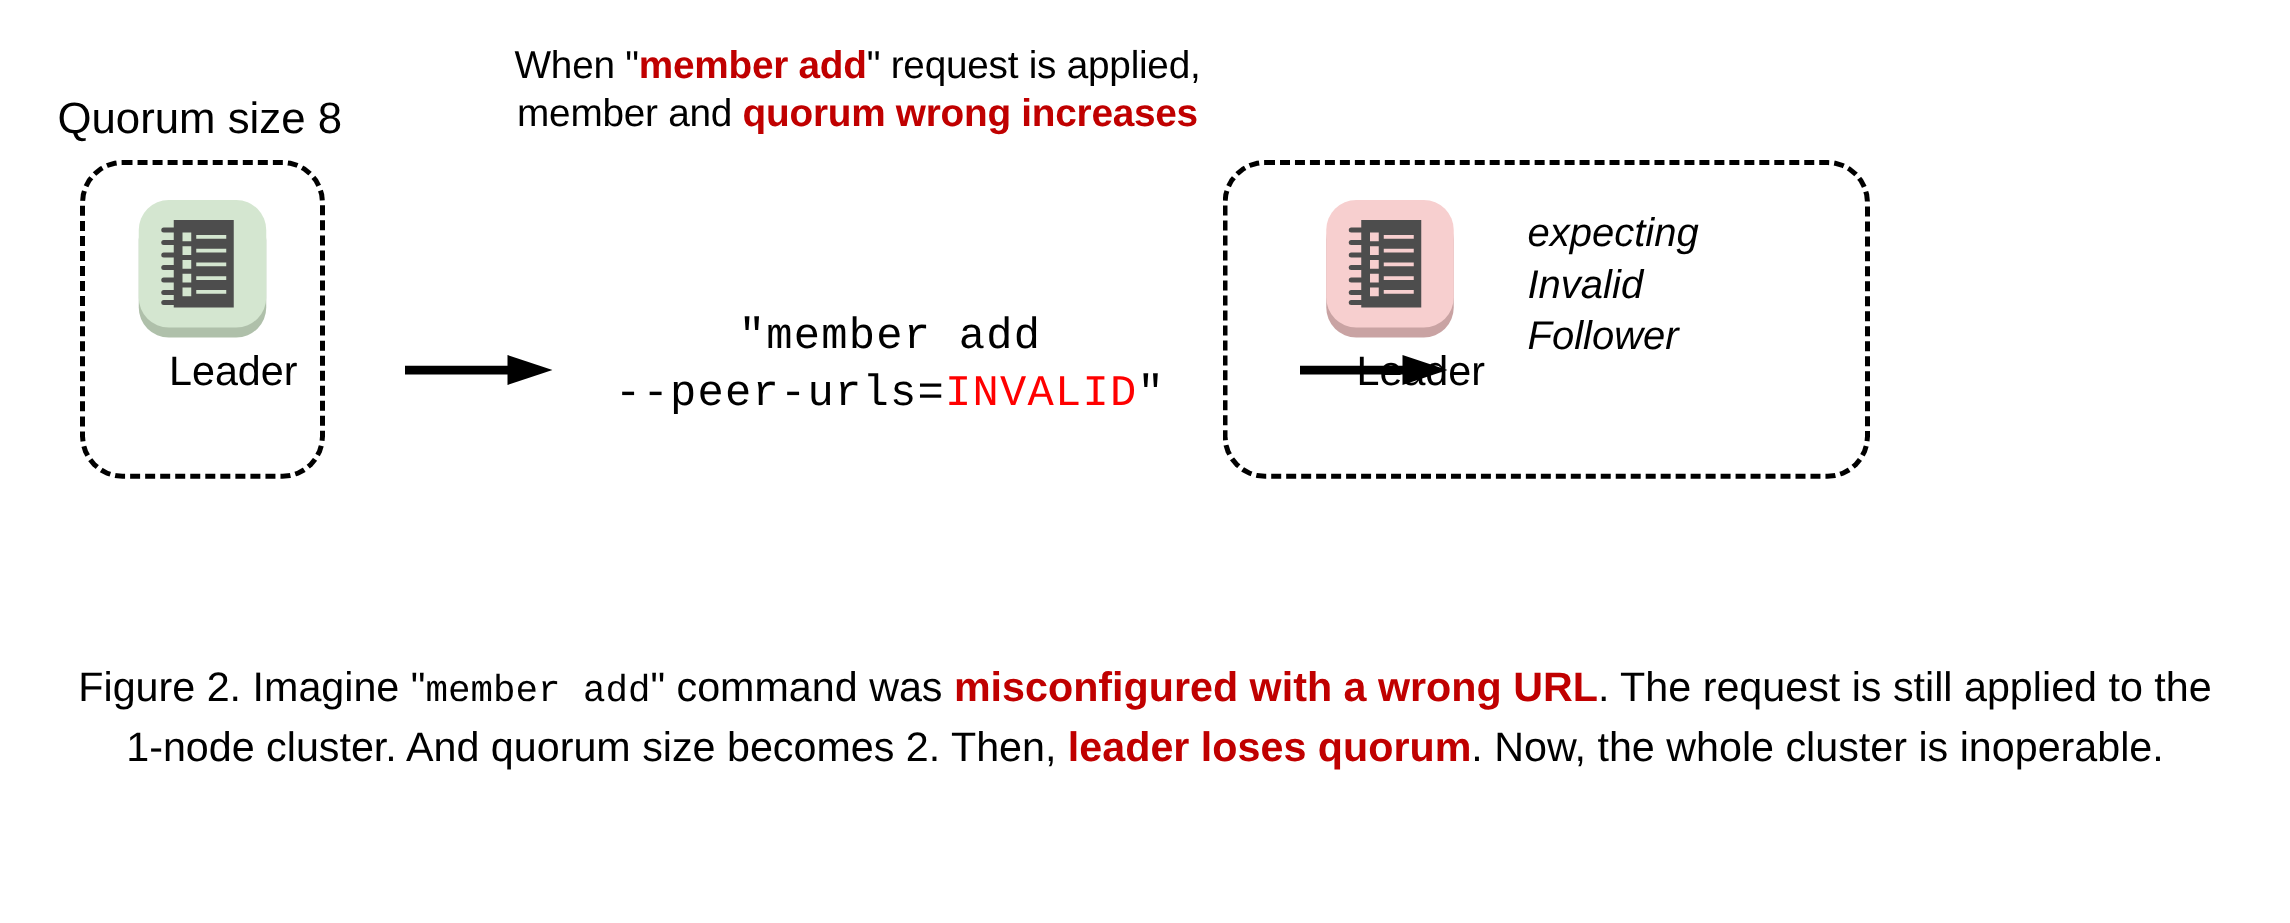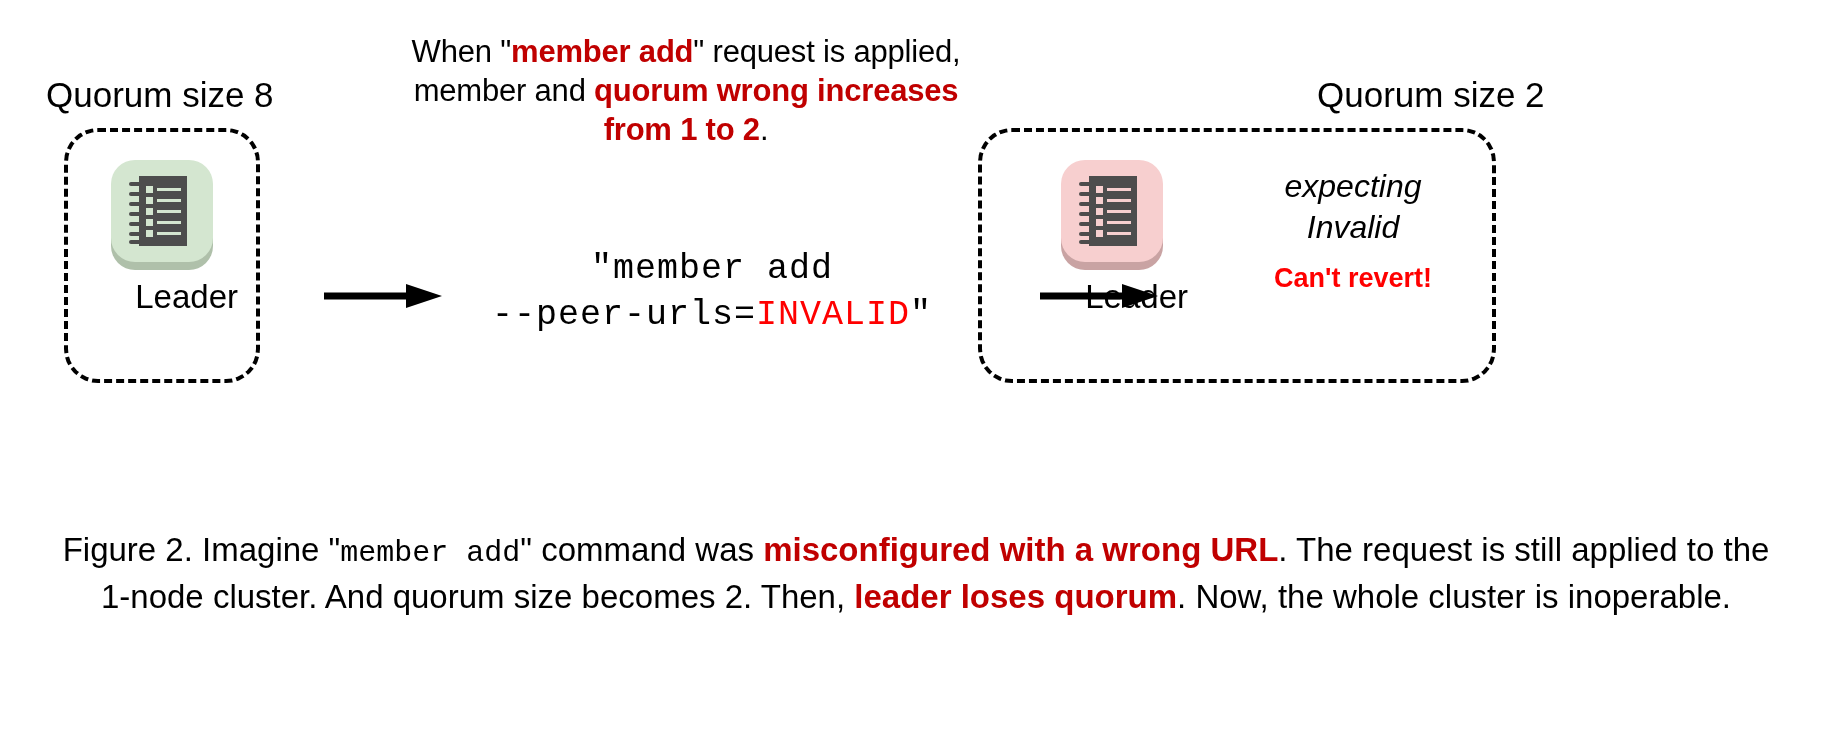--- a/index.html
+++ b/index.html
@@ -81,21 +81,20 @@
   .node-label{
     font-size:33px;
     line-height:38px;
     white-space:nowrap;
   }
 
   
   .status-block{
     position:absolute;
     left:1222px;top:166px;width:262px;
-    text-align:center;
   }
   .status-line{
     font-style:italic;
     font-size:32px;
     line-height:41px;
   }
   .status-warn{
     margin-top:14px;
     font-size:27px;
     font-weight:bold;
@@ -134,21 +133,20 @@
 </head>
 <body>
 
 <div class="stage">
 
   <div class="top-note">
     <span><span>When "</span><span class="em-dark">member add</span><span>" request is applied,</span></span>
     <br>
     <span><span>member and </span><span class="em-dark">quorum wrong increases</span></span>
     <br>
-    <span><span class="em-dark">from 1 to 2</span><span>.</span></span>
   </div>
 
   <div class="quorum-label" id="quorum-left">Quorum size 8</div>
 
   <div class="cluster-box" id="cluster-left"></div>
 
   <div class="node" id="node-left">
     <div class="node-icon-wrap">
       <div class="icon-shadow shadow-green"></div>
       <div class="icon-tile tile-green"></div>
@@ -192,21 +190,20 @@
     <div><span>--peer-urls=</span><span class="em-bright">INVALID</span><span>"</span></div>
   </div>
 
   <div class="arrow" id="arrow-2">
     <svg width="118" height="26" viewBox="0 0 118 26">
       <line x1="0" y1="13" x2="88" y2="13" stroke="#000" stroke-width="7"></line>
       <polygon points="82,1 118,13 82,25" fill="#000"></polygon>
     </svg>
   </div>
 
-  <div class="quorum-label" id="quorum-right">Quorum size 2</div>
 
   <div class="cluster-box" id="cluster-right"></div>
 
   <div class="node" id="node-right">
     <div class="node-icon-wrap">
       <div class="icon-shadow shadow-pink"></div>
       <div class="icon-tile tile-pink"></div>
       <svg class="icon-svg" viewBox="0 0 102 102">
         <rect x="28" y="16" width="48" height="70" fill="#4D4D4D"></rect>
         <g fill="#4D4D4D">
@@ -231,18 +228,18 @@
             <rect x="46" y="72" width="24" height="3"></rect>
         </g>
       </svg>
     </div>
     <div class="node-label">Leader</div>
   </div>
 
   <div class="status-block">
     <div class="status-line">expecting</div>
     <div class="status-line">Invalid</div>
-    <div class="status-warn">Can't revert!</div>
+    <div class="status-line">Follower</div>
   </div>
 
   <div class="figure-caption"><span class="ital">Figure 2.</span><span> Imagine "</span><span class="mono">member add</span><span>" command was </span><span class="em-dark">misconfigured with a wrong URL</span><span>. The request is still applied to the 1-node cluster. And quorum size becomes 2. Then, </span><span class="em-dark">leader loses quorum</span><span>. Now, the whole cluster is inoperable.</span></div>
 
 </div>
 
 </body></html>

